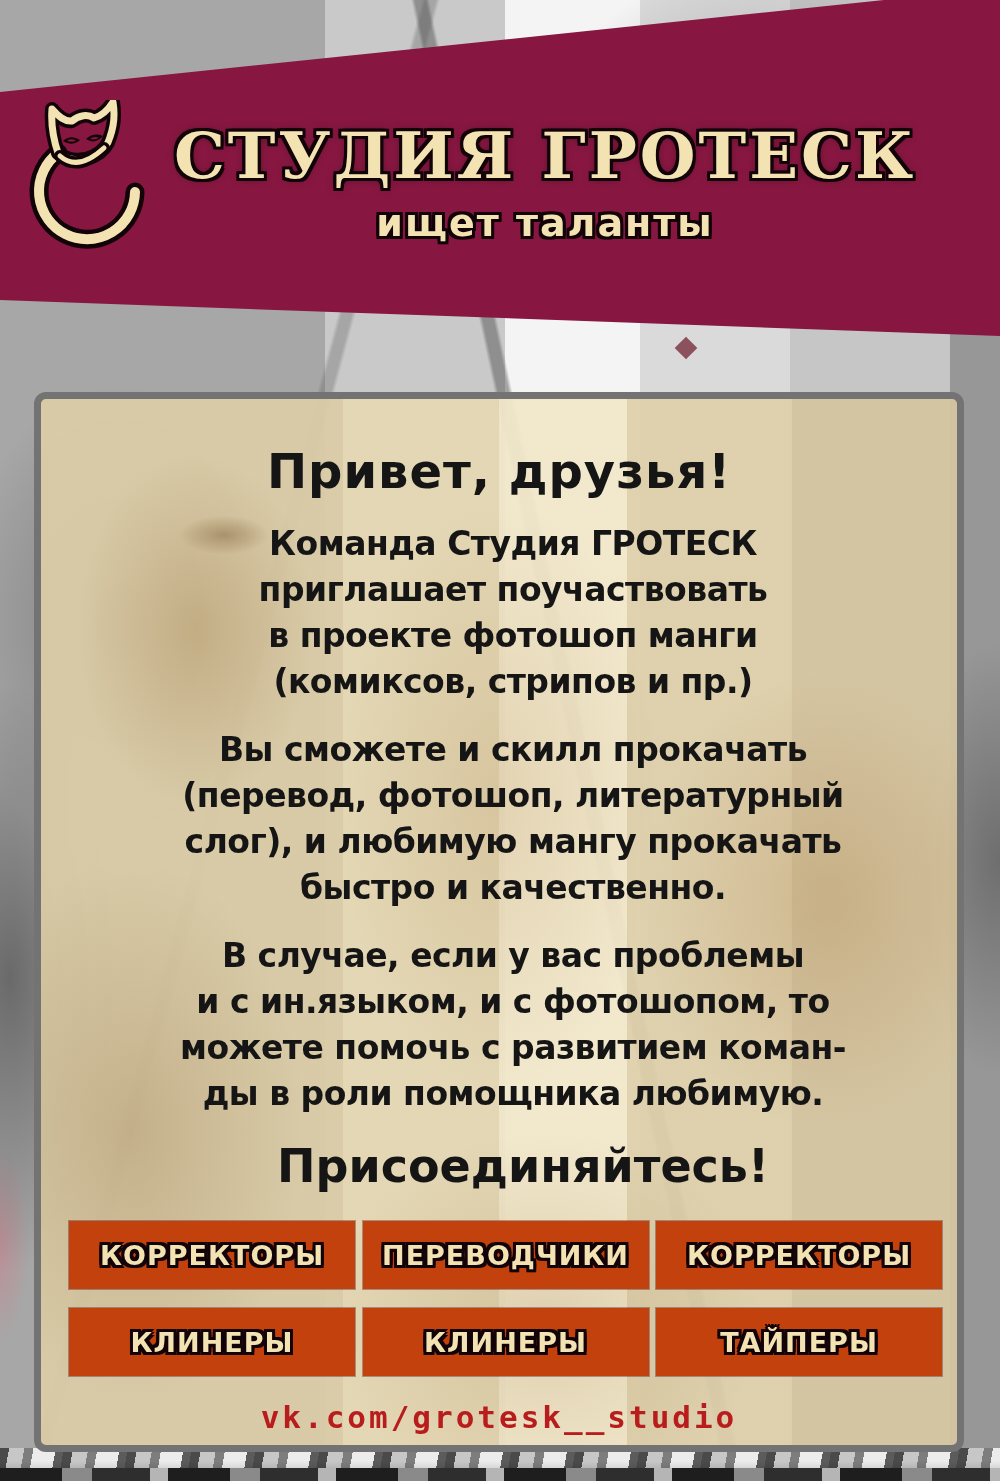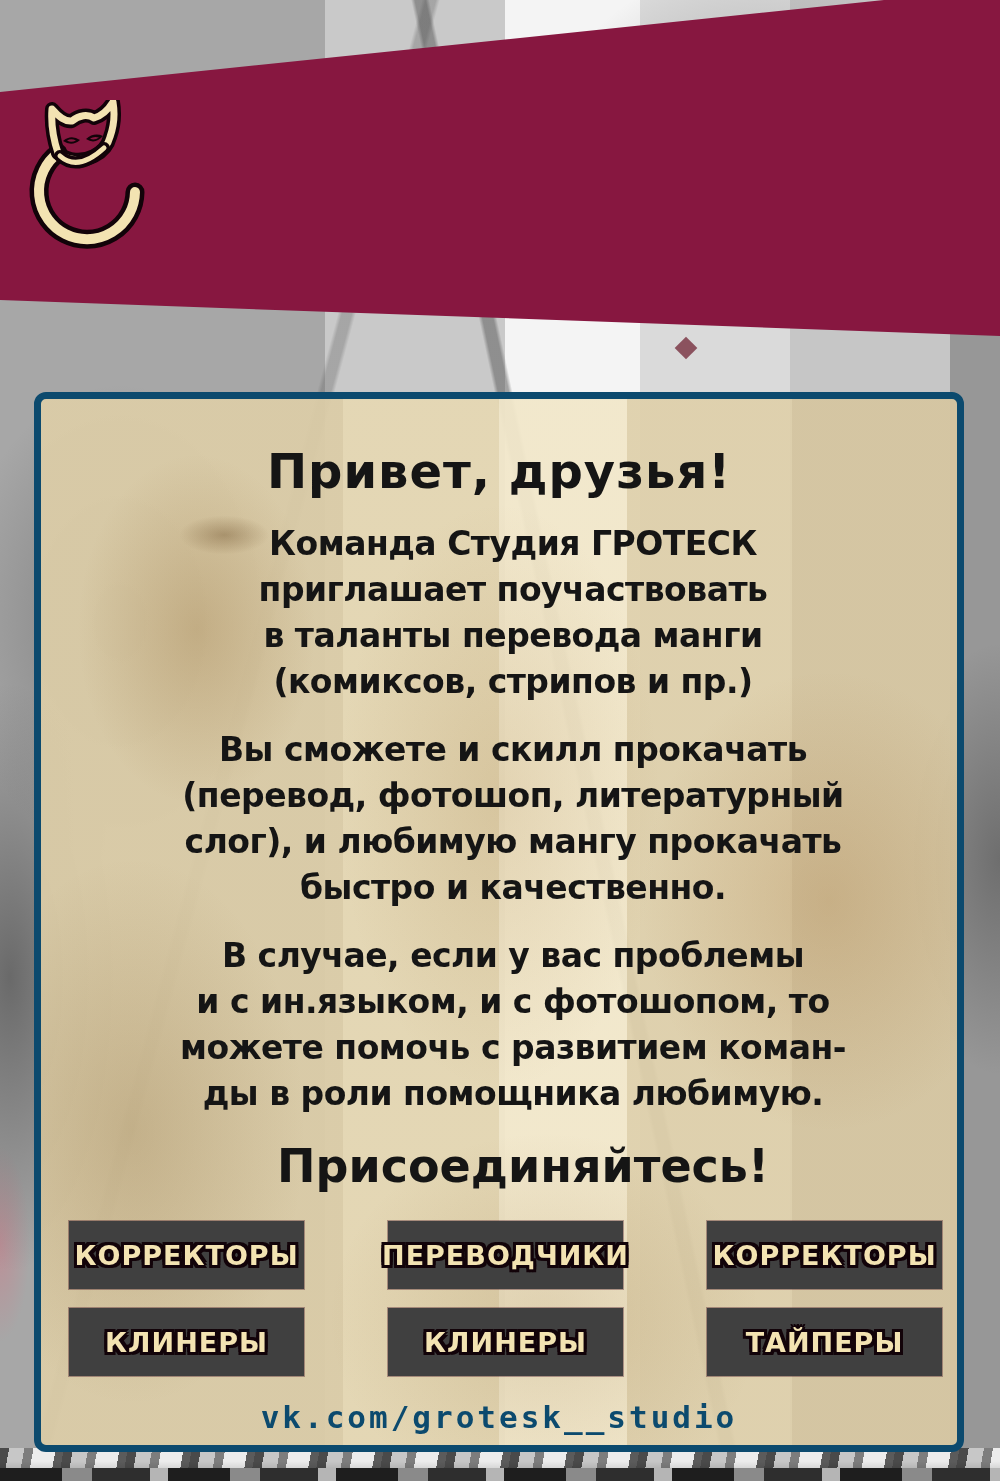--- a/index.html
+++ b/index.html
@@ -52,21 +52,21 @@
     text-shadow:-3px -3px 0 #120309, 3px -3px 0 #120309, -3px 3px 0 #120309, 3px 3px 0 #120309,
       0 -3px 0 #120309, 0 3px 0 #120309, -3px 0 0 #120309, 3px 0 0 #120309, 0 0 9px rgba(0,0,0,.6);
   }
   .subtitle { margin-top:8px; font-size:38px; font-weight:bold; letter-spacing:2px; color:#f3e3b2;
     text-shadow:-3px -3px 0 #120309, 3px -3px 0 #120309, -3px 3px 0 #120309, 3px 3px 0 #120309,
       0 -3px 0 #120309, 0 3px 0 #120309, -3px 0 0 #120309, 3px 0 0 #120309;
   }
 
   
   .panel { position:absolute; left:34px; top:392px; width:930px; height:1060px; z-index:5;
-    background:rgba(235,222,186,.93); border:7px solid #0c4a6e; border-radius:12px; overflow:hidden; }
+    background:rgba(235,222,186,.93); border:7px solid #737373; border-radius:12px; overflow:hidden; }
   .panel-art { position:absolute; inset:0; pointer-events:none;
     background:
       radial-gradient(ellipse 170px 250px at 17% 22%, rgba(140,100,45,.28), rgba(140,100,45,0) 70%),
       radial-gradient(ellipse 60px 26px at 20% 13%, rgba(90,60,25,.35), rgba(90,60,25,0) 75%),
       radial-gradient(ellipse 230px 420px at 50% 38%, rgba(150,110,50,.17), rgba(150,110,50,0) 70%),
       radial-gradient(ellipse 260px 320px at 86% 48%, rgba(160,110,50,.25), rgba(160,110,50,0) 72%),
       radial-gradient(ellipse 240px 380px at 10% 70%, rgba(120,85,35,.22), rgba(120,85,35,0) 72%),
       radial-gradient(ellipse 300px 260px at 55% 88%, rgba(135,100,45,.18), rgba(135,100,45,0) 72%),
       linear-gradient(90deg, rgba(120,90,40,.12) 0 33%, rgba(150,120,60,.05) 33% 50%,
         rgba(255,250,235,.30) 50% 64%, rgba(120,90,40,.10) 64% 82%, rgba(110,80,35,.16) 82% 100%);
@@ -75,31 +75,31 @@
   .greeting { padding-top:44px; font-size:48px; font-weight:bold; letter-spacing:1px; }
   .para { margin-top:22px; font-size:33px; font-weight:bold; line-height:46px; letter-spacing:-0.5px; }
   .para:first-of-type { margin-top:40px; }
   .para span { display:block;margin-left:28px; }
   .join { margin-top:22px; font-size:46px; font-weight:bold;margin-left:48px; }
 
   
   .roles { position:absolute; left:28px; top:822px; width:873px; z-index:6;
     display:flex; flex-direction:column; gap:19px; }
   .roles-row { display:flex; justify-content:space-between; }
-  .role-btn { width:235px; height:68px; background:#404040; border:none; cursor:pointer;
+  .role-btn { width:286px; height:68px; background:#c2410c; border:none; cursor:pointer;
     display:flex; align-items:center; justify-content:center;
     box-shadow:0 0 0 1px rgba(60,10,30,.35); }
   .role-btn span { font-family:"DejaVu Sans",sans-serif; font-size:27px; font-weight:bold;
     letter-spacing:1px; color:#f3e3b2;
     text-shadow:-3px -3px 0 #120309, 3px -3px 0 #120309, -3px 3px 0 #120309, 3px 3px 0 #120309,
       0 -3px 0 #120309, 0 3px 0 #120309, -3px 0 0 #120309, 3px 0 0 #120309; }
 
   .vk-link { position:absolute; left:0; width:100%; top:1000px; text-align:center; z-index:6;
     font-family:"DejaVu Sans Mono","Liberation Mono",monospace;
-    font-size:31px; font-weight:bold; letter-spacing:3px; color:#0c4a6e; cursor:pointer; }
+    font-size:31px; font-weight:bold; letter-spacing:3px; color:#b91c1c; cursor:pointer; }
 </style>
 </head>
 <body>
 
 <div class="poster">
 
   <div class="bg-strips"></div>
   <div class="bg-art"></div>
   <div class="bg-bottom"></div>
   <div class="bg-bottom-bar"></div>
@@ -119,30 +119,34 @@
       <path d="M38 56 Q56 72 82 48" stroke="#120309" stroke-width="12"></path>
       <path d="M38 56 Q56 72 82 48" stroke="#f3e3b2" stroke-width="5"></path>
     </g>
 
     <path d="M41 41 Q49 34 58 40 Q50 47 41 41 Z" fill="#120309"></path>
     <path d="M64 39 Q72 32 81 36 Q73 45 64 39 Z" fill="#120309"></path>
     <path d="M45 40.5 Q49 38 54 40.5 Q49 43 45 40.5 Z" fill="#871740"></path>
     <path d="M68 38.5 Q72 36 77 37.5 Q72 41 68 38.5 Z" fill="#871740"></path>
   </svg>
 
+  <div class="title-wrap">
+    <div class="title">СТУДИЯ ГРОТЕСК</div>
+    <div class="subtitle">ищет таланты</div>
+  </div>
 
   <div class="panel">
     <div class="panel-art"></div>
     <div class="panel-content">
       <div class="greeting">Привет, друзья!</div>
 
       <div class="para">
         <span>Команда Студия ГРОТЕСК</span>
         <span>приглашает поучаствовать</span>
-        <span>в таланты перевода манги</span>
+        <span>в проекте фотошоп манги</span>
         <span>(комиксов, стрипов и пр.)</span>
       </div>
 
       <div class="para">
         <span>Вы сможете и скилл прокачать</span>
         <span>(перевод, фотошоп, литературный</span>
         <span>слог), и любимую мангу прокачать</span>
         <span>быстро и качественно.</span>
       </div>
 

